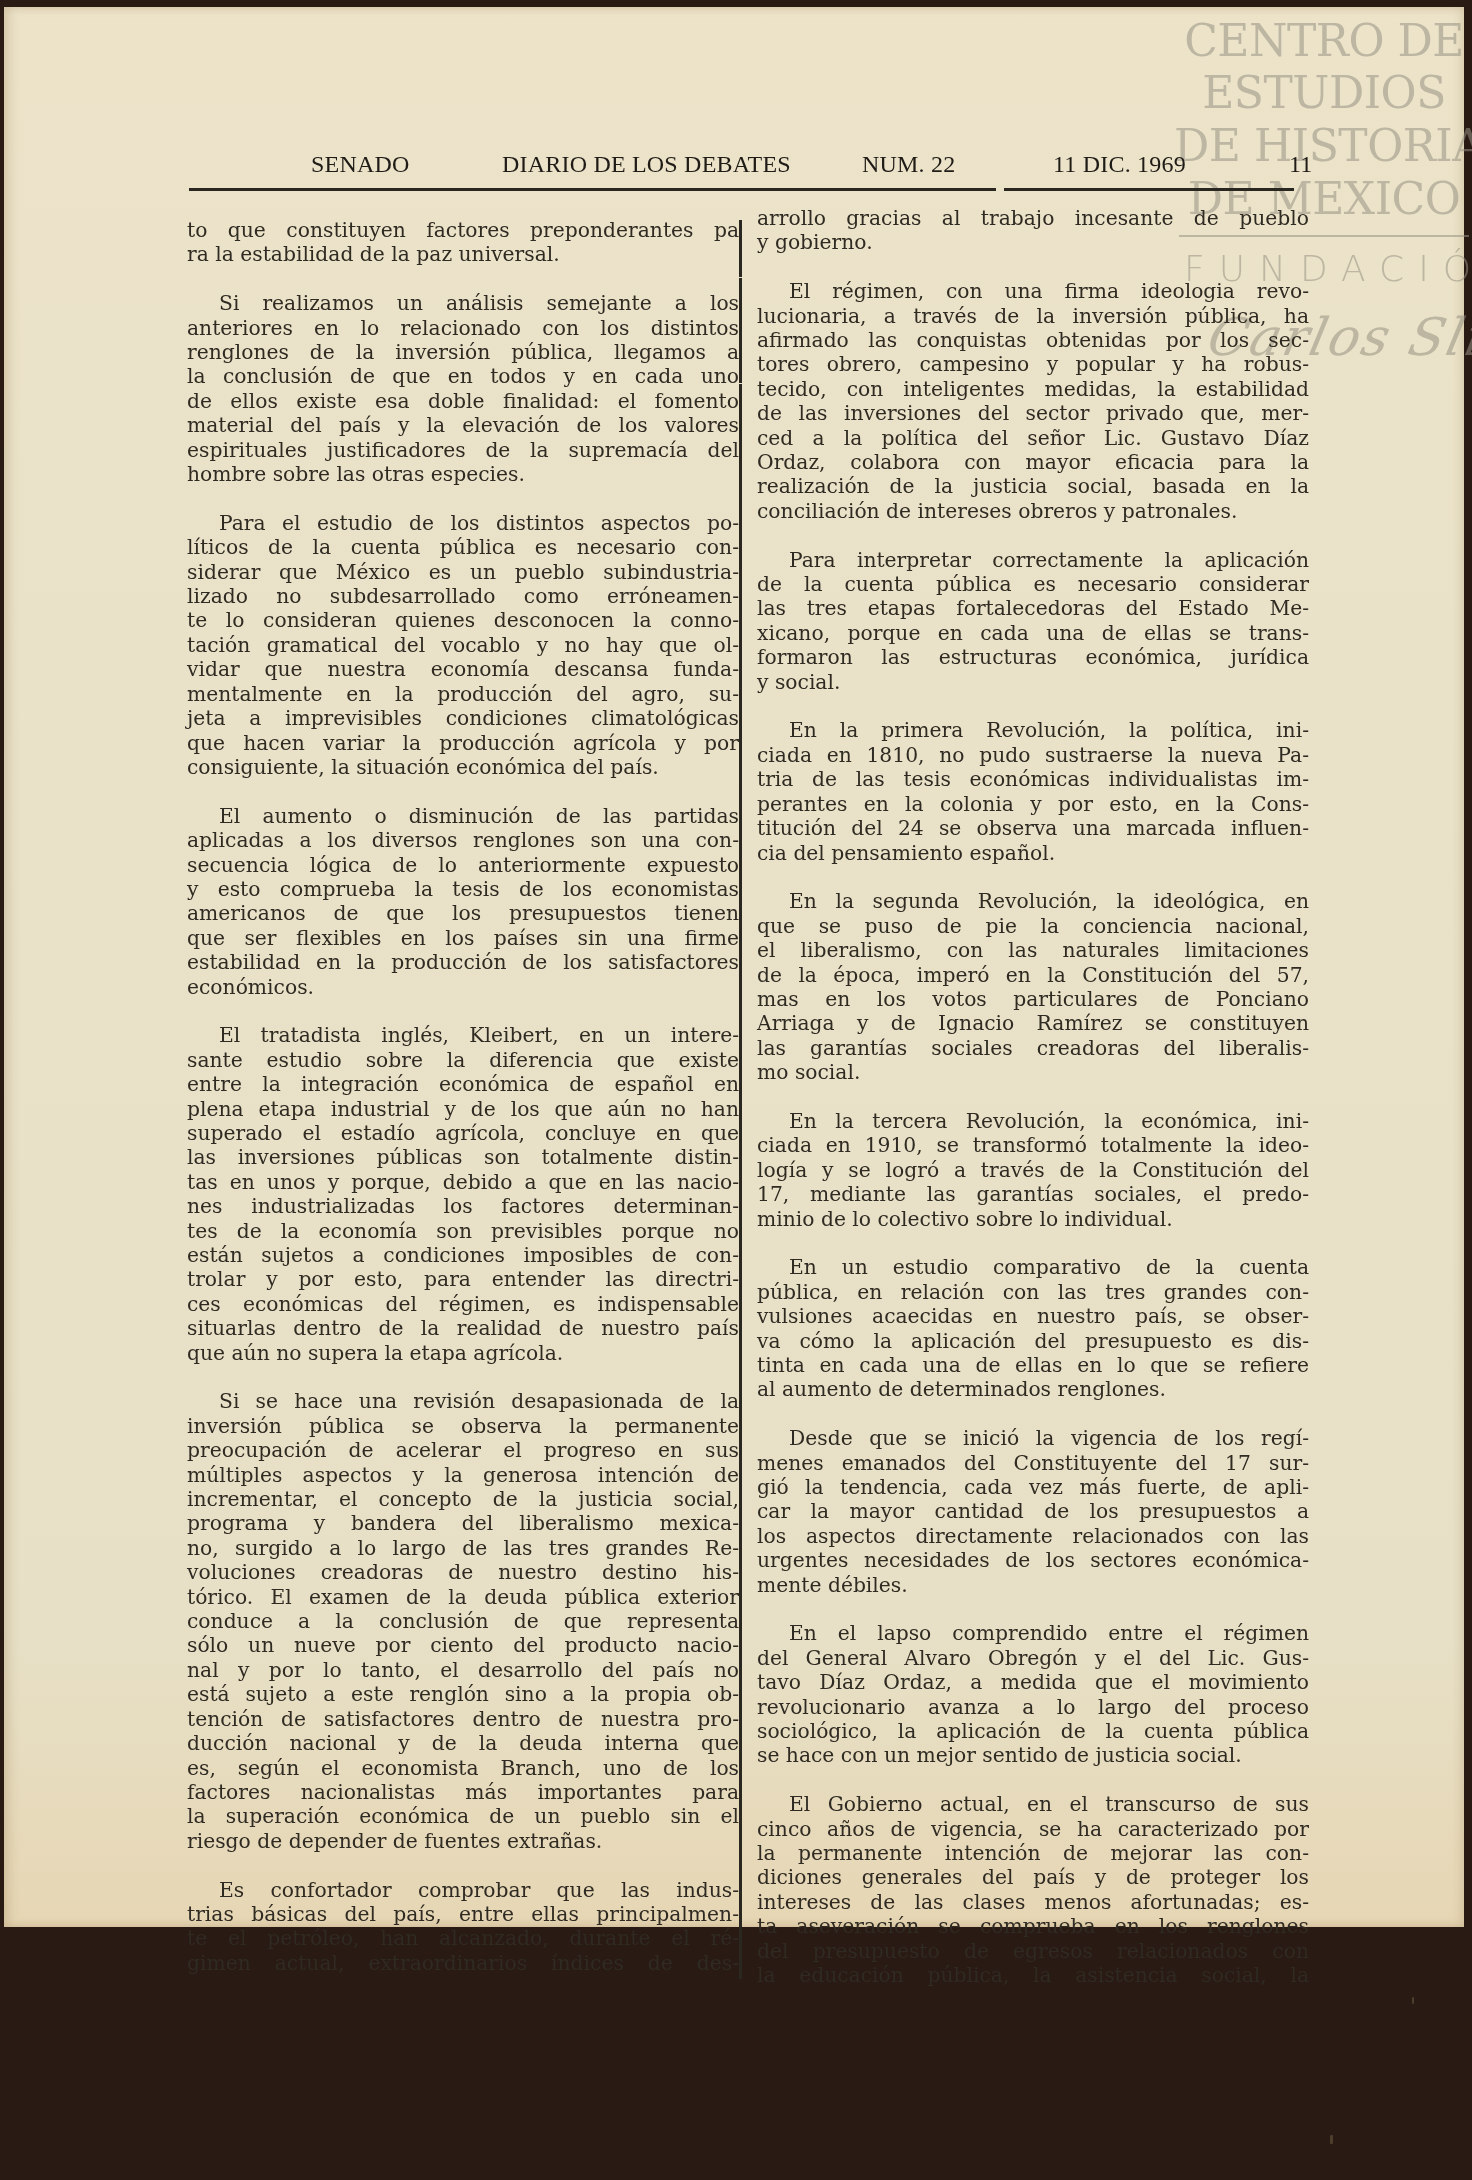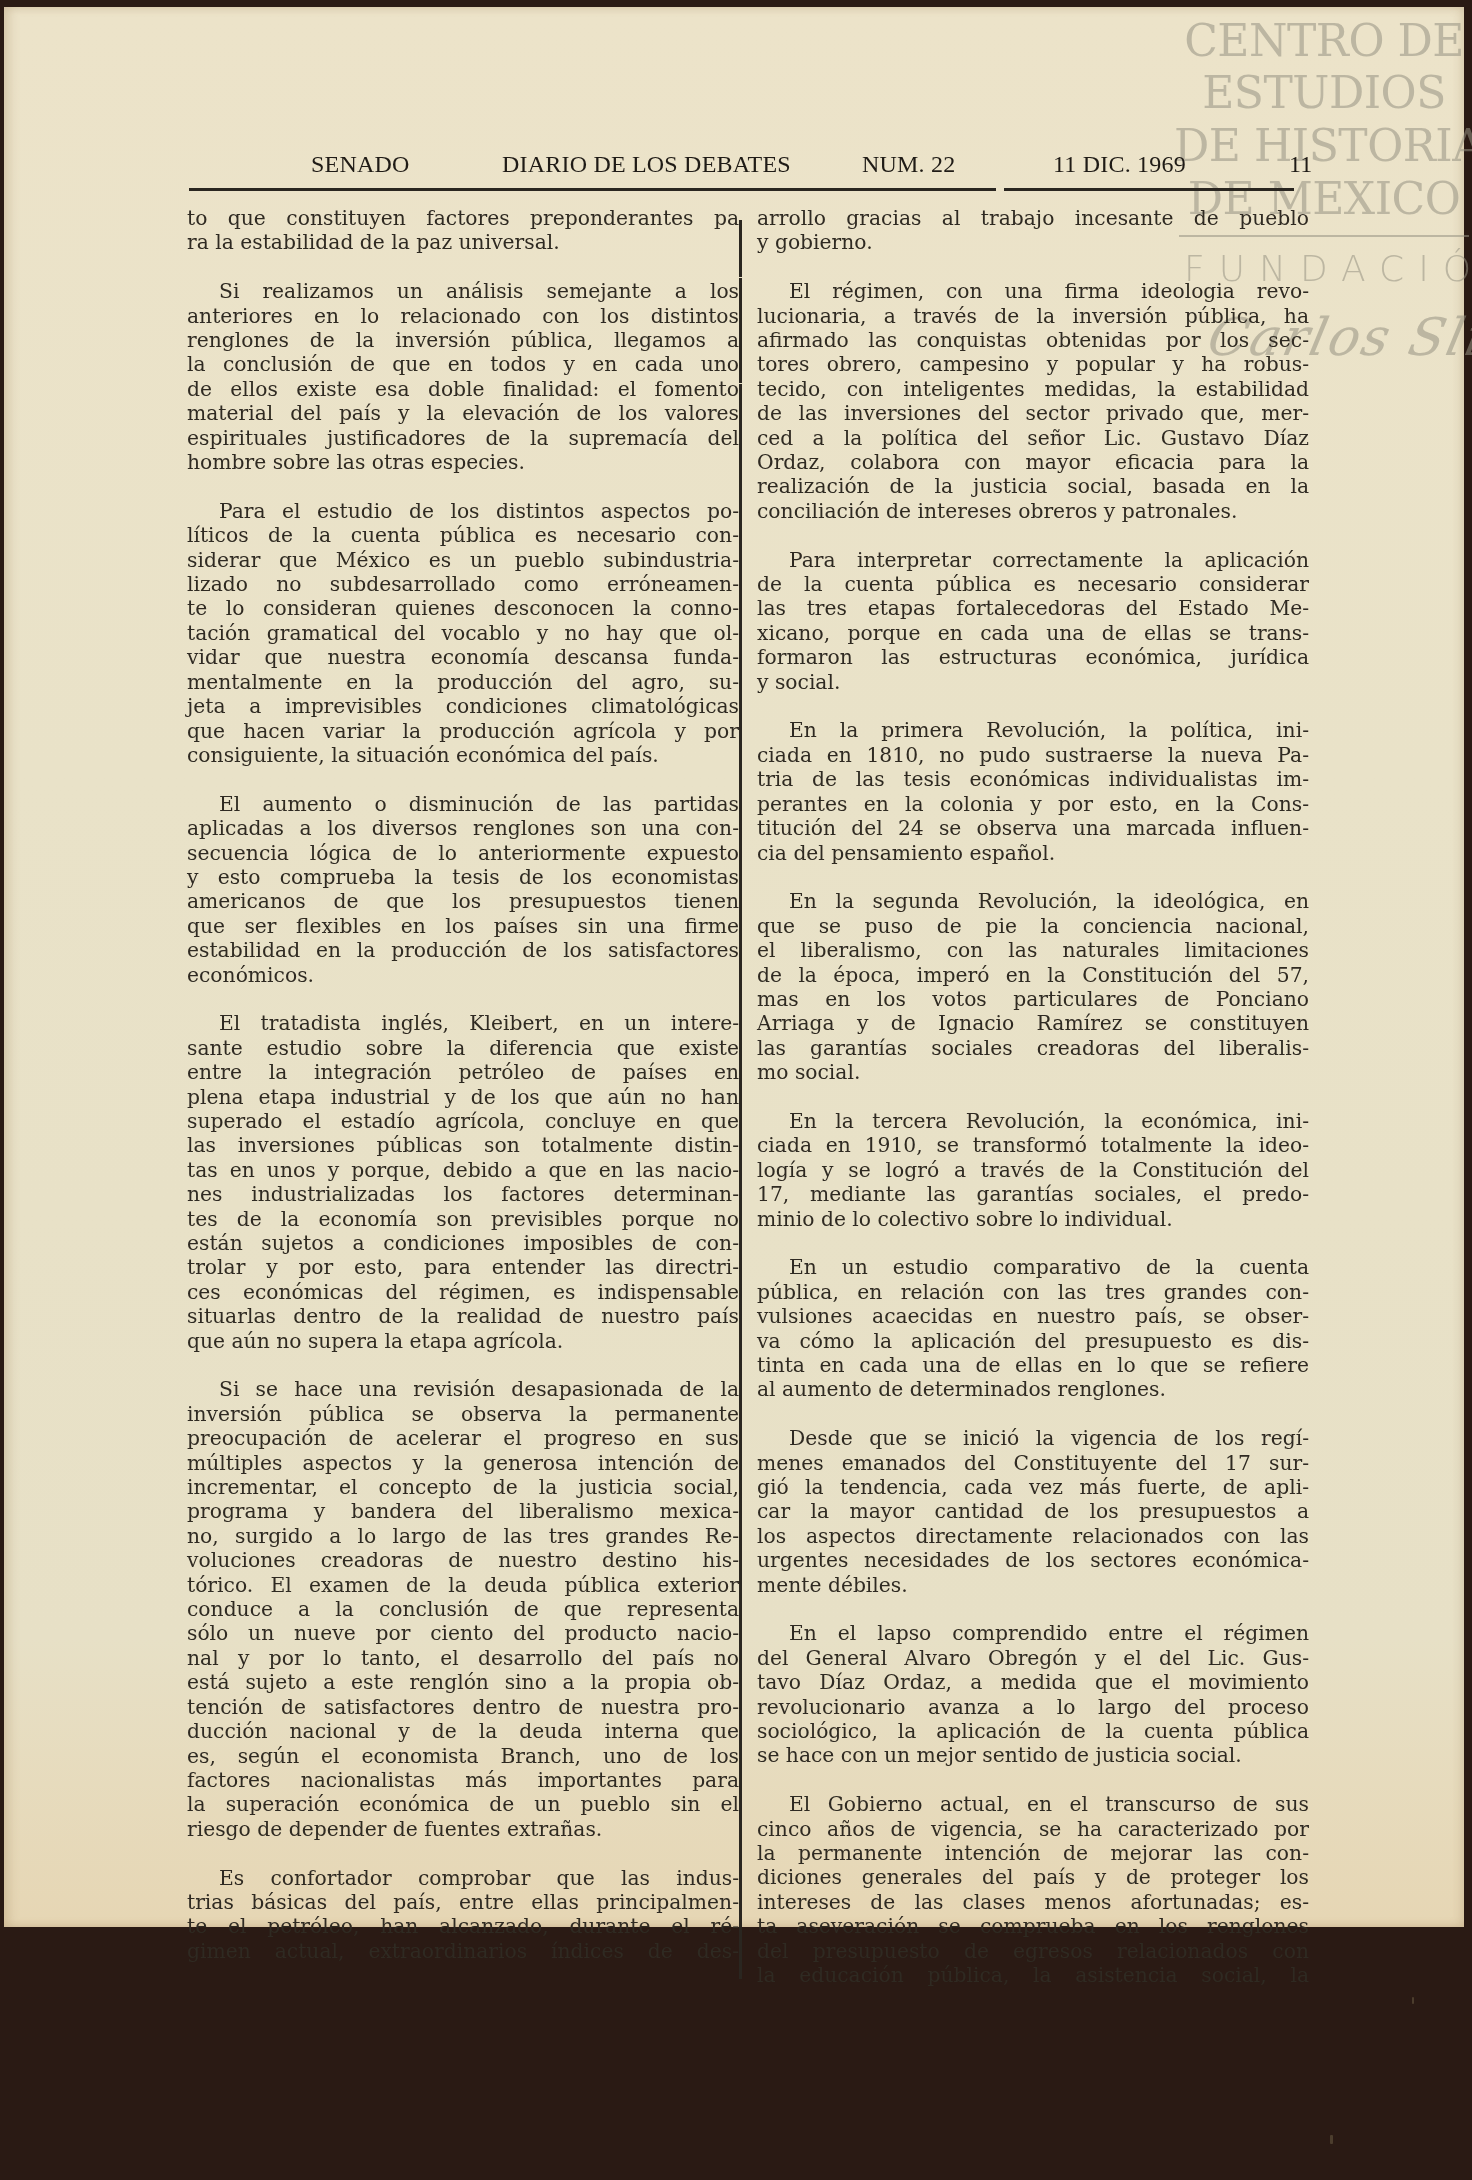--- a/index.html
+++ b/index.html
@@ -57,21 +57,21 @@
 
     .col {
       position: absolute;
       top: 199px;
       width: 552px;
       font-size: 20.3px;
       line-height: 24.4px;
       text-align: justify;
       hyphens: none;
     }
-    .col-left { left: 183px; }
+    .col-left { left: 183px; margin-top: 12px; }
     .col-right { left: 753px; }
     .col p {
       margin: 0 0 24.4px 0;
       text-indent: 32px;
     }
     .col p .ln {
       display: block;
       text-align: justify;
       text-align-last: justify;
       white-space: nowrap;
@@ -210,21 +210,21 @@
         <span class="ln">secuencia lógica de lo anteriormente expuesto</span>
         <span class="ln">y esto comprueba la tesis de los economistas</span>
         <span class="ln">americanos de que los presupuestos tienen</span>
         <span class="ln">que ser flexibles en los países sin una firme</span>
         <span class="ln">estabilidad en la producción de los satisfactores</span>
         <span class="ln last">económicos.</span>
       </p>
       <p>
         <span class="ln first">El tratadista inglés, Kleibert, en un intere-</span>
         <span class="ln">sante estudio sobre la diferencia que existe</span>
-        <span class="ln">entre la integración petróleo de países en</span>
+        <span class="ln">entre la integración económica de español en</span>
         <span class="ln">plena etapa industrial y de los que aún no han</span>
         <span class="ln">superado el estadío agrícola, concluye en que</span>
         <span class="ln">las inversiones públicas son totalmente distin-</span>
         <span class="ln">tas en unos y porque, debido a que en las nacio-</span>
         <span class="ln">nes industrializadas los factores determinan-</span>
         <span class="ln">tes de la economía son previsibles porque no</span>
         <span class="ln">están sujetos a condiciones imposibles de con-</span>
         <span class="ln">trolar y por esto, para entender las directri-</span>
         <span class="ln">ces económicas del régimen, es indispensable</span>
         <span class="ln">situarlas dentro de la realidad de nuestro país</span>

